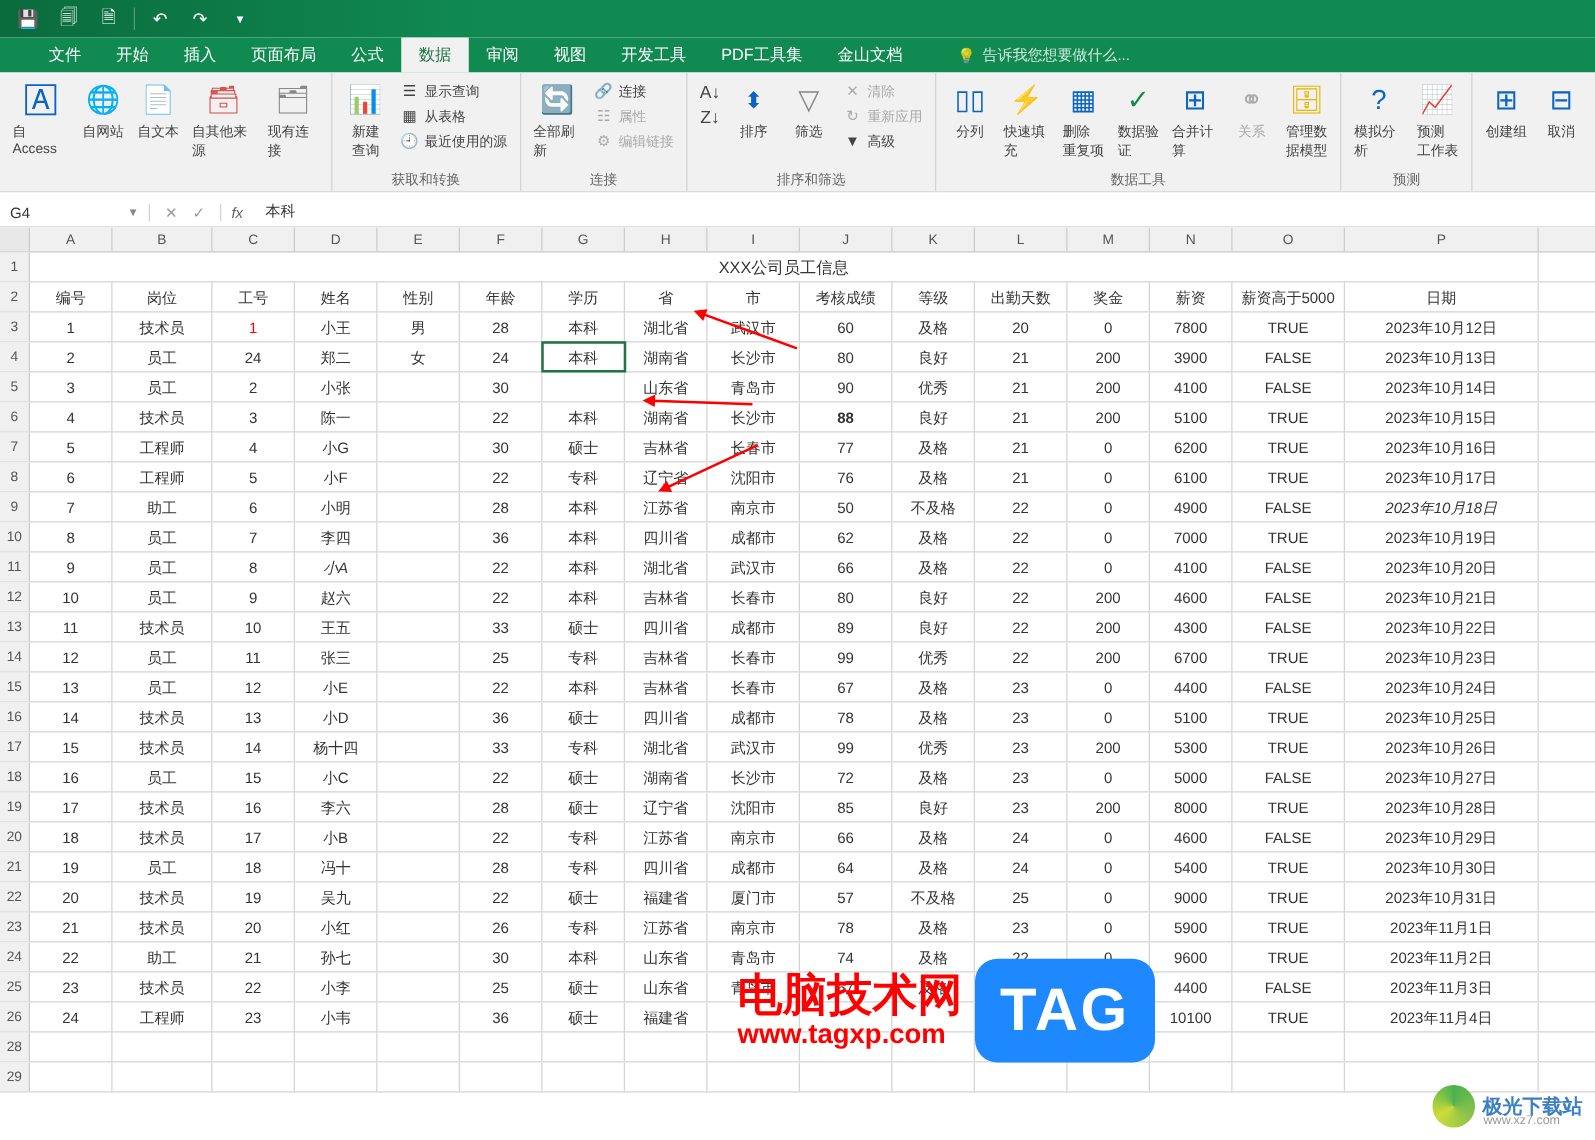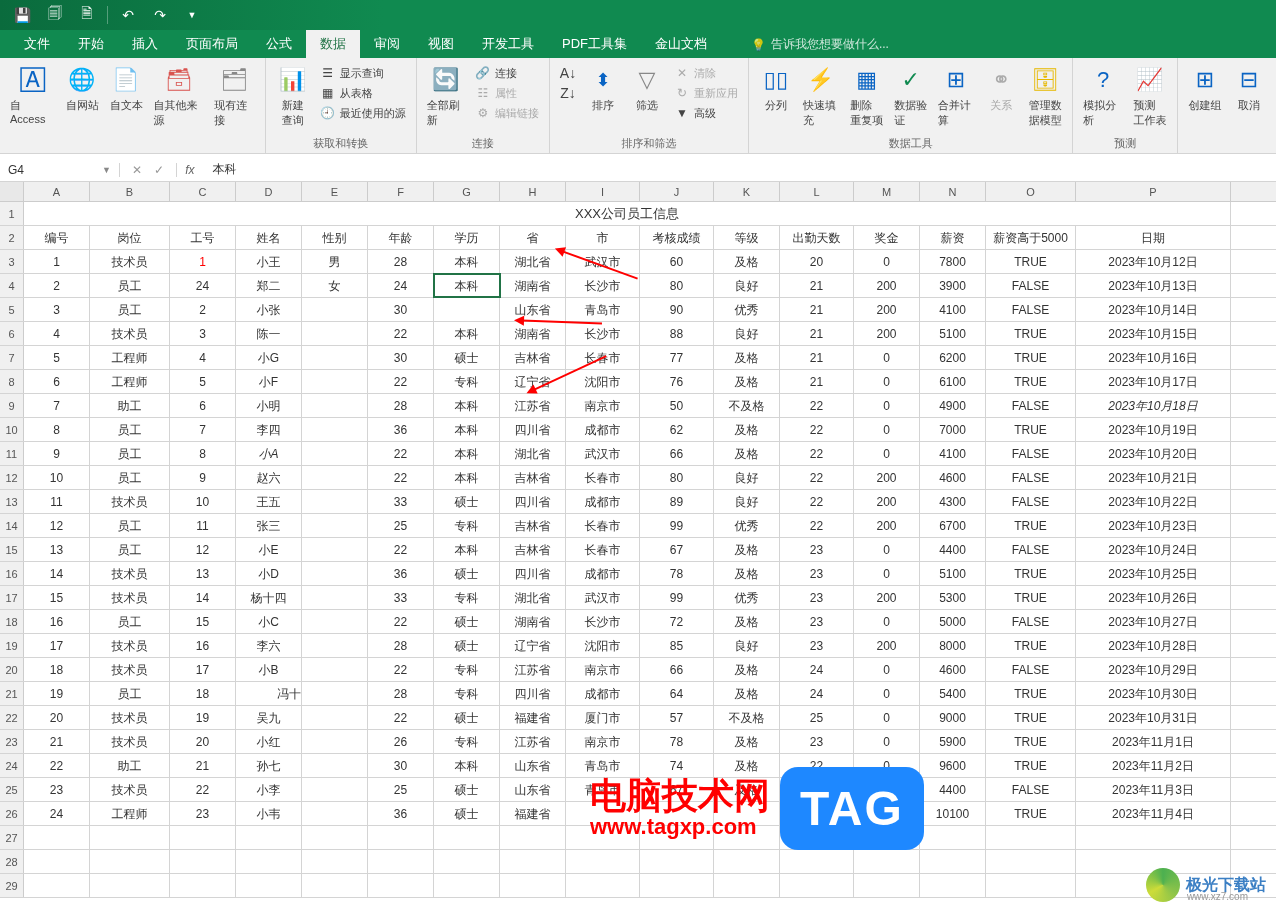--- a/index.html
+++ b/index.html
@@ -2,21 +2,21 @@
 <html><head>
 <meta charset="utf-8">
 <style>
 *{box-sizing:border-box;margin:0;padding:0;font-family:"Microsoft YaHei",Arial,sans-serif;}
 body{background:#fff;font-size:12px;color:#333;overflow:hidden;width:1276px;height:912px;position:relative;}
 .titlebar{height:30px;background:linear-gradient(to right,#0a6b3d,#108a50 30%,#108a50);display:flex;align-items:center;color:#fff;}
 .qat{display:flex;align-items:center;gap:2px;padding-left:8px;}
 .qat-btn{width:30px;height:28px;display:flex;align-items:center;justify-content:center;color:#fff;font-size:14px;}
 .qat-sep{width:1px;height:18px;background:rgba(255,255,255,0.3);margin:0 3px;}
 .title-center{flex:1;text-align:center;font-size:12px;}
-.ribbon-tabs{height:28px;background:#108a50;display:flex;align-items:flex-end;padding-left:10px;color:#fff;font-size:13px;}
+.ribbon-tabs{height:28px;background:#108a50;display:flex;align-items:flex-end;padding-left:25px;color:#fff;font-size:13px;}
 .ribbon-tab{padding:5px 14px;cursor:pointer;}
 .ribbon-tab.active{background:#f1f1f1;color:#217346;}
 .ribbon-hint{color:rgba(255,255,255,0.8);margin-left:20px;padding:5px 10px;display:flex;align-items:center;gap:5px;font-size:12px;}
 .ribbon{height:96px;background:#f1f1f1;border-bottom:1px solid #d4d4d4;display:flex;}
 .ribbon-group{border-right:1px solid #d4d4d4;display:flex;flex-direction:column;padding:4px 6px 0;}
 .ribbon-group-content{flex:1;display:flex;align-items:flex-start;gap:2px;}
 .ribbon-group-label{text-align:center;font-size:11px;color:#666;padding:2px 0;}
 .rbtn-large{display:flex;flex-direction:column;align-items:center;justify-content:flex-start;padding:2px 4px;min-width:42px;font-size:11px;color:#444;gap:2px;}
 .rbtn-large .ricon{width:32px;height:32px;display:flex;align-items:center;justify-content:center;font-size:22px;}
 .rbtn-stack{display:flex;flex-direction:column;gap:2px;padding-top:2px;}
@@ -378,21 +378,21 @@
         <div class="row-h">6</div>
         <div class="cell c-A" style="width: 66px;">4</div>
         <div class="cell c-B" style="width: 80px;">技术员</div>
         <div class="cell c-C" style="width: 66px;">3</div>
         <div class="cell c-D" style="width: 66px;">陈一</div>
         <div class="cell c-E" style="width: 66px;"></div>
         <div class="cell c-F" style="width: 66px;">22</div>
         <div class="cell c-G" style="width: 66px;">本科</div>
         <div class="cell c-H" style="width: 66px;">湖南省</div>
         <div class="cell c-I" style="width: 74px;">长沙市</div>
-        <div class="cell c-J" style="width: 74px;">88</div>
+        <div class="cell c-J" style="width: 74px; font-weight: bold;">88</div>
         <div class="cell c-K" style="width: 66px;">良好</div>
         <div class="cell c-L" style="width: 74px;">21</div>
         <div class="cell c-M" style="width: 66px;">200</div>
         <div class="cell c-N" style="width: 66px;">5100</div>
         <div class="cell c-O" style="width: 90px;">TRUE</div>
         <div class="cell c-P" style="width: 155px;">2023年10月15日</div>
       </div>
       <div class="grid-row">
         <div class="row-h">7</div>
         <div class="cell c-A" style="width: 66px;">5</div>
@@ -657,21 +657,21 @@
         <div class="cell c-M" style="width: 66px;">0</div>
         <div class="cell c-N" style="width: 66px;">4600</div>
         <div class="cell c-O" style="width: 90px;">FALSE</div>
         <div class="cell c-P" style="width: 155px;">2023年10月29日</div>
       </div>
       <div class="grid-row">
         <div class="row-h">21</div>
         <div class="cell c-A" style="width: 66px;">19</div>
         <div class="cell c-B" style="width: 80px;">员工</div>
         <div class="cell c-C" style="width: 66px;">18</div>
-        <div class="cell c-D" style="width: 66px; text-align: right;">冯十</div>
+        <div class="cell c-D" style="width: 66px;">冯十</div>
         <div class="cell c-E" style="width: 66px;"></div>
         <div class="cell c-F" style="width: 66px;">28</div>
         <div class="cell c-G" style="width: 66px;">专科</div>
         <div class="cell c-H" style="width: 66px;">四川省</div>
         <div class="cell c-I" style="width: 74px;">成都市</div>
         <div class="cell c-J" style="width: 74px;">64</div>
         <div class="cell c-K" style="width: 66px;">及格</div>
         <div class="cell c-L" style="width: 74px;">24</div>
         <div class="cell c-M" style="width: 66px;">0</div>
         <div class="cell c-N" style="width: 66px;">5400</div>
@@ -767,76 +767,57 @@
         <div class="cell c-I" style="width: 74px;"></div>
         <div class="cell c-J" style="width: 74px;"></div>
         <div class="cell c-K" style="width: 66px;"></div>
         <div class="cell c-L" style="width: 74px;">23</div>
         <div class="cell c-M" style="width: 66px;">0</div>
         <div class="cell c-N" style="width: 66px;">10100</div>
         <div class="cell c-O" style="width: 90px;">TRUE</div>
         <div class="cell c-P" style="width: 155px;">2023年11月4日</div>
       </div>
       <div class="grid-row">
-        <div class="row-h">27</div>
+        <div class="row-h">28</div>
         <div class="cell c-A" style="width: 66px;"></div>
         <div class="cell c-B" style="width: 80px;"></div>
         <div class="cell c-C" style="width: 66px;"></div>
         <div class="cell c-D" style="width: 66px;"></div>
         <div class="cell c-E" style="width: 66px;"></div>
         <div class="cell c-F" style="width: 66px;"></div>
         <div class="cell c-G" style="width: 66px;"></div>
         <div class="cell c-H" style="width: 66px;"></div>
         <div class="cell c-I" style="width: 74px;"></div>
         <div class="cell c-J" style="width: 74px;"></div>
         <div class="cell c-K" style="width: 66px;"></div>
         <div class="cell c-L" style="width: 74px;"></div>
         <div class="cell c-M" style="width: 66px;"></div>
         <div class="cell c-N" style="width: 66px;"></div>
         <div class="cell c-O" style="width: 90px;"></div>
         <div class="cell c-P" style="width: 155px;"></div>
       </div>
       <div class="grid-row">
-        <div class="row-h">28</div>
+        <div class="row-h">29</div>
         <div class="cell c-A" style="width: 66px;"></div>
         <div class="cell c-B" style="width: 80px;"></div>
         <div class="cell c-C" style="width: 66px;"></div>
         <div class="cell c-D" style="width: 66px;"></div>
         <div class="cell c-E" style="width: 66px;"></div>
         <div class="cell c-F" style="width: 66px;"></div>
         <div class="cell c-G" style="width: 66px;"></div>
         <div class="cell c-H" style="width: 66px;"></div>
         <div class="cell c-I" style="width: 74px;"></div>
         <div class="cell c-J" style="width: 74px;"></div>
         <div class="cell c-K" style="width: 66px;"></div>
         <div class="cell c-L" style="width: 74px;"></div>
         <div class="cell c-M" style="width: 66px;"></div>
         <div class="cell c-N" style="width: 66px;"></div>
         <div class="cell c-O" style="width: 90px;"></div>
         <div class="cell c-P" style="width: 155px;"></div>
       </div>
-      <div class="grid-row">
-        <div class="row-h">29</div>
-        <div class="cell c-A" style="width: 66px;"></div>
-        <div class="cell c-B" style="width: 80px;"></div>
-        <div class="cell c-C" style="width: 66px;"></div>
-        <div class="cell c-D" style="width: 66px;"></div>
-        <div class="cell c-E" style="width: 66px;"></div>
-        <div class="cell c-F" style="width: 66px;"></div>
-        <div class="cell c-G" style="width: 66px;"></div>
-        <div class="cell c-H" style="width: 66px;"></div>
-        <div class="cell c-I" style="width: 74px;"></div>
-        <div class="cell c-J" style="width: 74px;"></div>
-        <div class="cell c-K" style="width: 66px;"></div>
-        <div class="cell c-L" style="width: 74px;"></div>
-        <div class="cell c-M" style="width: 66px;"></div>
-        <div class="cell c-N" style="width: 66px;"></div>
-        <div class="cell c-O" style="width: 90px;"></div>
-        <div class="cell c-P" style="width: 155px;"></div>
-      </div>
     </div>
 
   <div class="arrow-red" style="left:560px;top:82px;transform:rotate(200deg);"></div>
   <div class="arrow-red" style="left:522px;top:139px;transform:rotate(182deg);"></div>
   <div class="arrow-red" style="left:530px;top:190px;transform:rotate(155deg);"></div>
 </div>
 
 <div class="watermark">
   <div>
     <div class="wm-text">电脑技术网</div>

